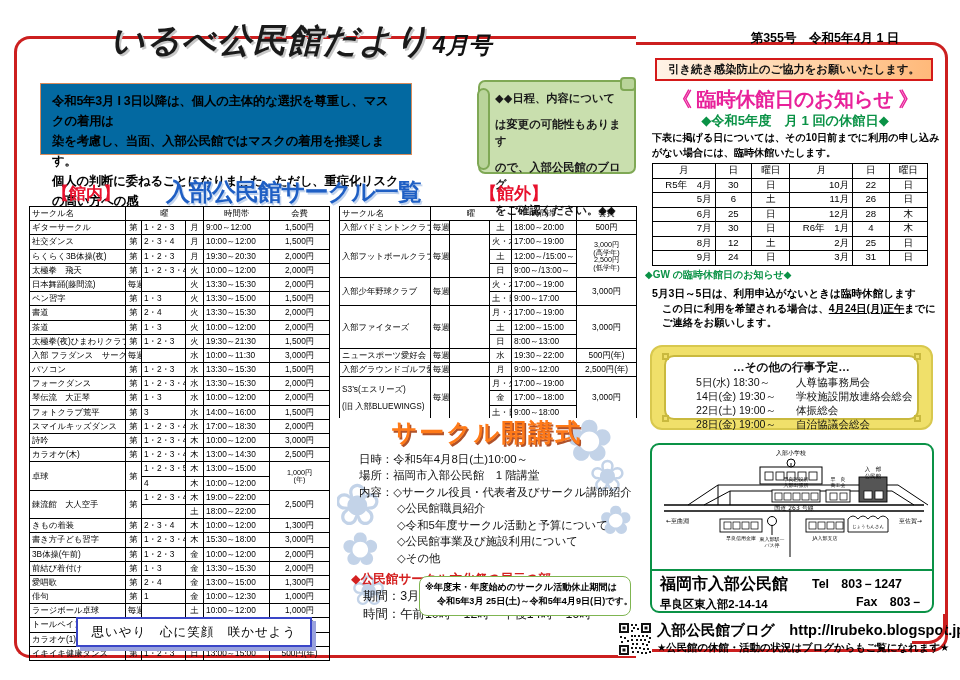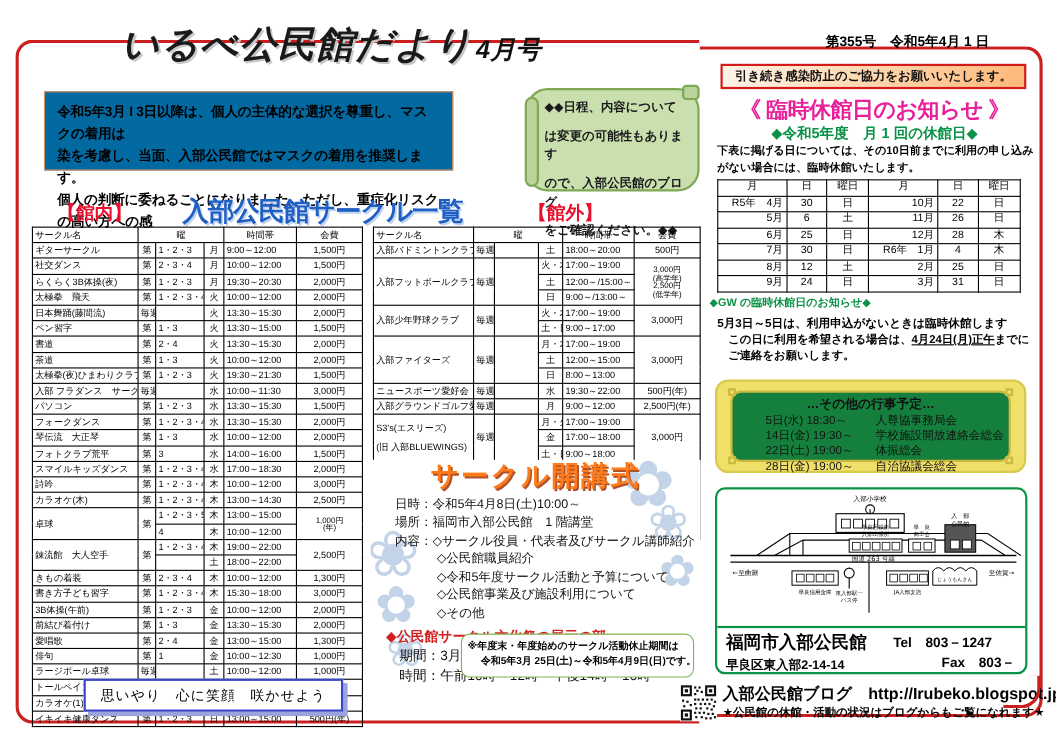--- a/index.html
+++ b/index.html
@@ -54,21 +54,21 @@
     padding: 7px 11px 0 11px;
   }
   .notice-orange p {
     font-size: 12.4px; line-height: 1.62; color: #000; font-weight: bold;
     letter-spacing: -0.2px;
   }
 
   
   .scroll-note {
     position: absolute; left: 478px; top: 80px; width: 158px; height: 94px;
-    background: #c9dfae; border: 2px solid #7fa855; border-radius: 20px;
+    background: #c9dfae; border: 2px solid #7fa855; border-radius: 7px;
   }
   .scroll-note .curl-l {
     position:absolute; left:-3px; top:6px; width:13px; height:82px;
     background:#b9d49a; border:2px solid #7fa855; border-radius:7px;
   }
   .scroll-note .curl-t {
     position:absolute; right:-2px; top:-5px; width:16px; height:14px;
     background:#b9d49a; border:2px solid #7fa855; border-radius:4px;
   }
   .scroll-note p {
@@ -208,21 +208,21 @@
     position: absolute; left: 662px; top: 316px; width: 285px;
     font-size: 10.3px; color: #000; font-weight: bold;
   }
 
   .events-box {
     position: absolute; left: 650px; top: 345px; width: 283px; height: 85px;
     background: #f0e06a; border: 2px solid #d8c84e; border-radius: 12px;
   }
   .events-inner {
     position: absolute; left: 12px; top: 8px; right: 12px; bottom: 8px;
-    background: #15803d; border: 2px solid #c9b93e; border-radius: 10px;
+    background: #ffffff; border: 2px solid #c9b93e; border-radius: 10px;
     padding: 3px 0 0 0;
   }
   .events-inner .corner {
     position:absolute; width:7px; height:7px; border:2px solid #c9b93e; background:#f0e06a;
   }
   .ev-title {
     text-align: center; font-size: 11.6px; font-weight: bold; color: #111;
     margin-bottom: 1px;
   }
   .ev-row {

